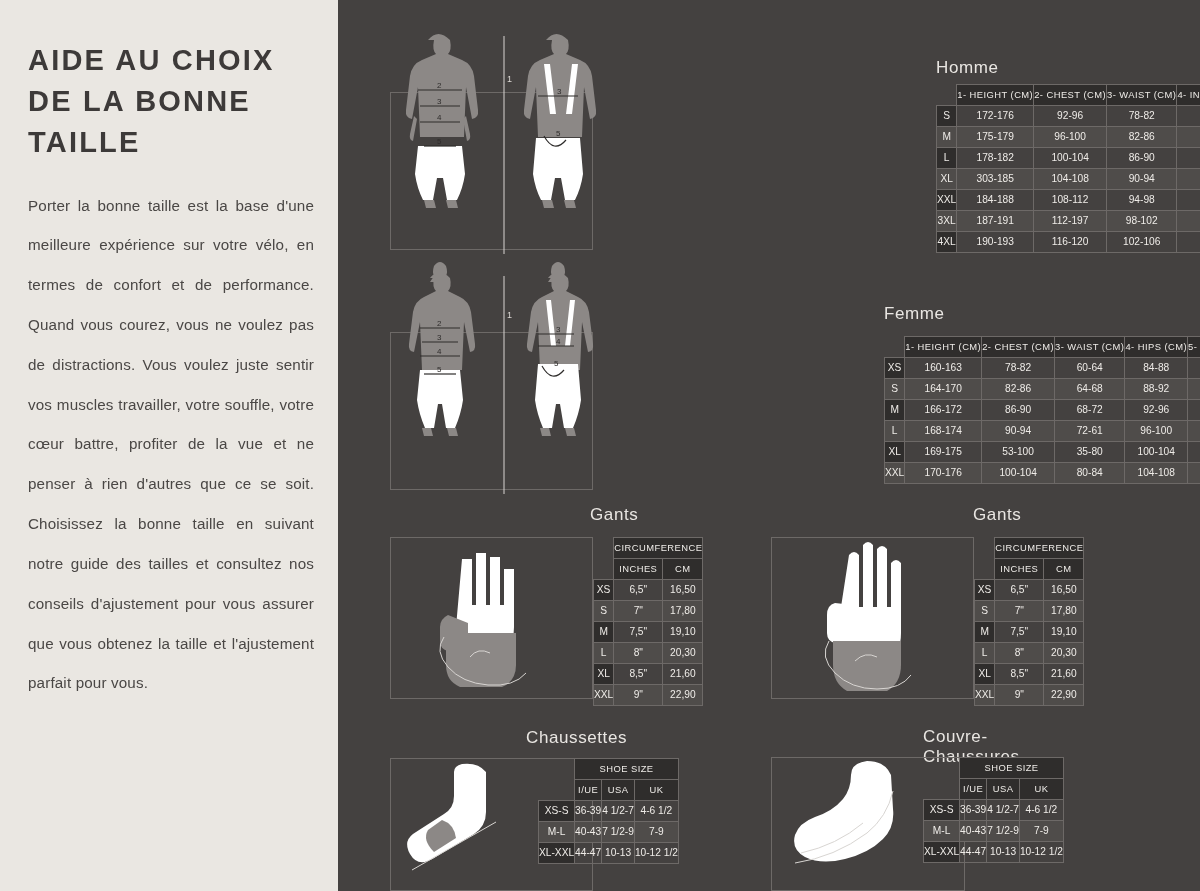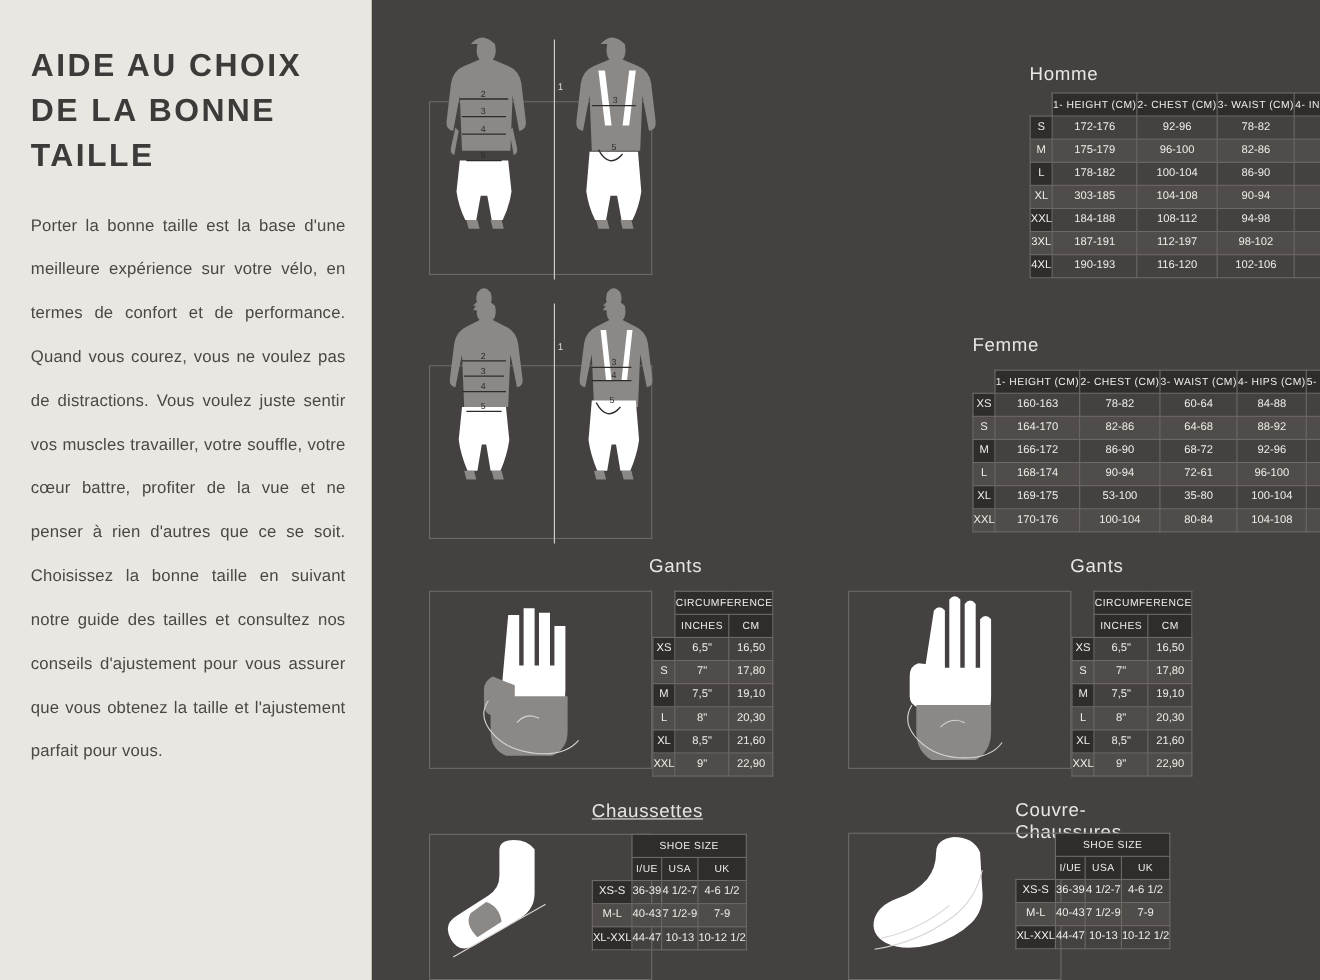--- a/index.html
+++ b/index.html
@@ -6,21 +6,21 @@
   html, body {
     margin: 0; padding: 0;
     width: 1200px; height: 891px;
     background: #ffffff;
     font-family: "Liberation Sans", sans-serif;
   }
   .page {
     position: relative;
     width: 1200px; height: 891px;
     display: flex;
-    background: #84cc16;
+    background: #f97316;
     overflow: hidden;
   }
 
   
   .left-panel {
     width: 338px;
     height: 891px;
     background: #eae7e2;
     padding: 40px 24px 20px 28px;
     flex: 0 0 338px;
@@ -431,21 +431,21 @@
           <tr class="alt">
               <td class="rowhdr">XXL</td>
               <td>9"</td>
               <td>22,90</td>
             </tr>
         </tbody>
       </table>
     </div>
 
     <div class="section" style="left:52px; top:728px;">
-      <div class="sec-label" style="position:absolute; left:148px; top:0px;text-decoration:underline;">Chaussettes</div>
+      <div class="sec-label" style="position:absolute; left:136px; top:0px;">Chaussettes</div>
       <div class="figbox" style="left:0px; top:30px; width:203px; height:133px;"></div>
       <svg width="203" height="133" style="position:absolute; left:0px; top:30px;">
         <path class="sil-light" d="M72 6 q16 -2 24 8 l0 40 q0 14 -12 22 l-40 24 q-16 10 -24 -4 q-8 -14 6 -22 l28 -18 q10 -6 10 -18 l0 -24 q0 -6 8 -8 z"></path>
         <path class="sil-fill" d="M52 62 q12 4 14 18 l-22 14 q-12 -12 -6 -22 z"></path>
         <path class="sil-line" d="M22 112 l84 -48"></path>
       </svg>
 
       <table class="sz" style="position:absolute; left:148px; top:30px;">
         <thead>
           <tr>

